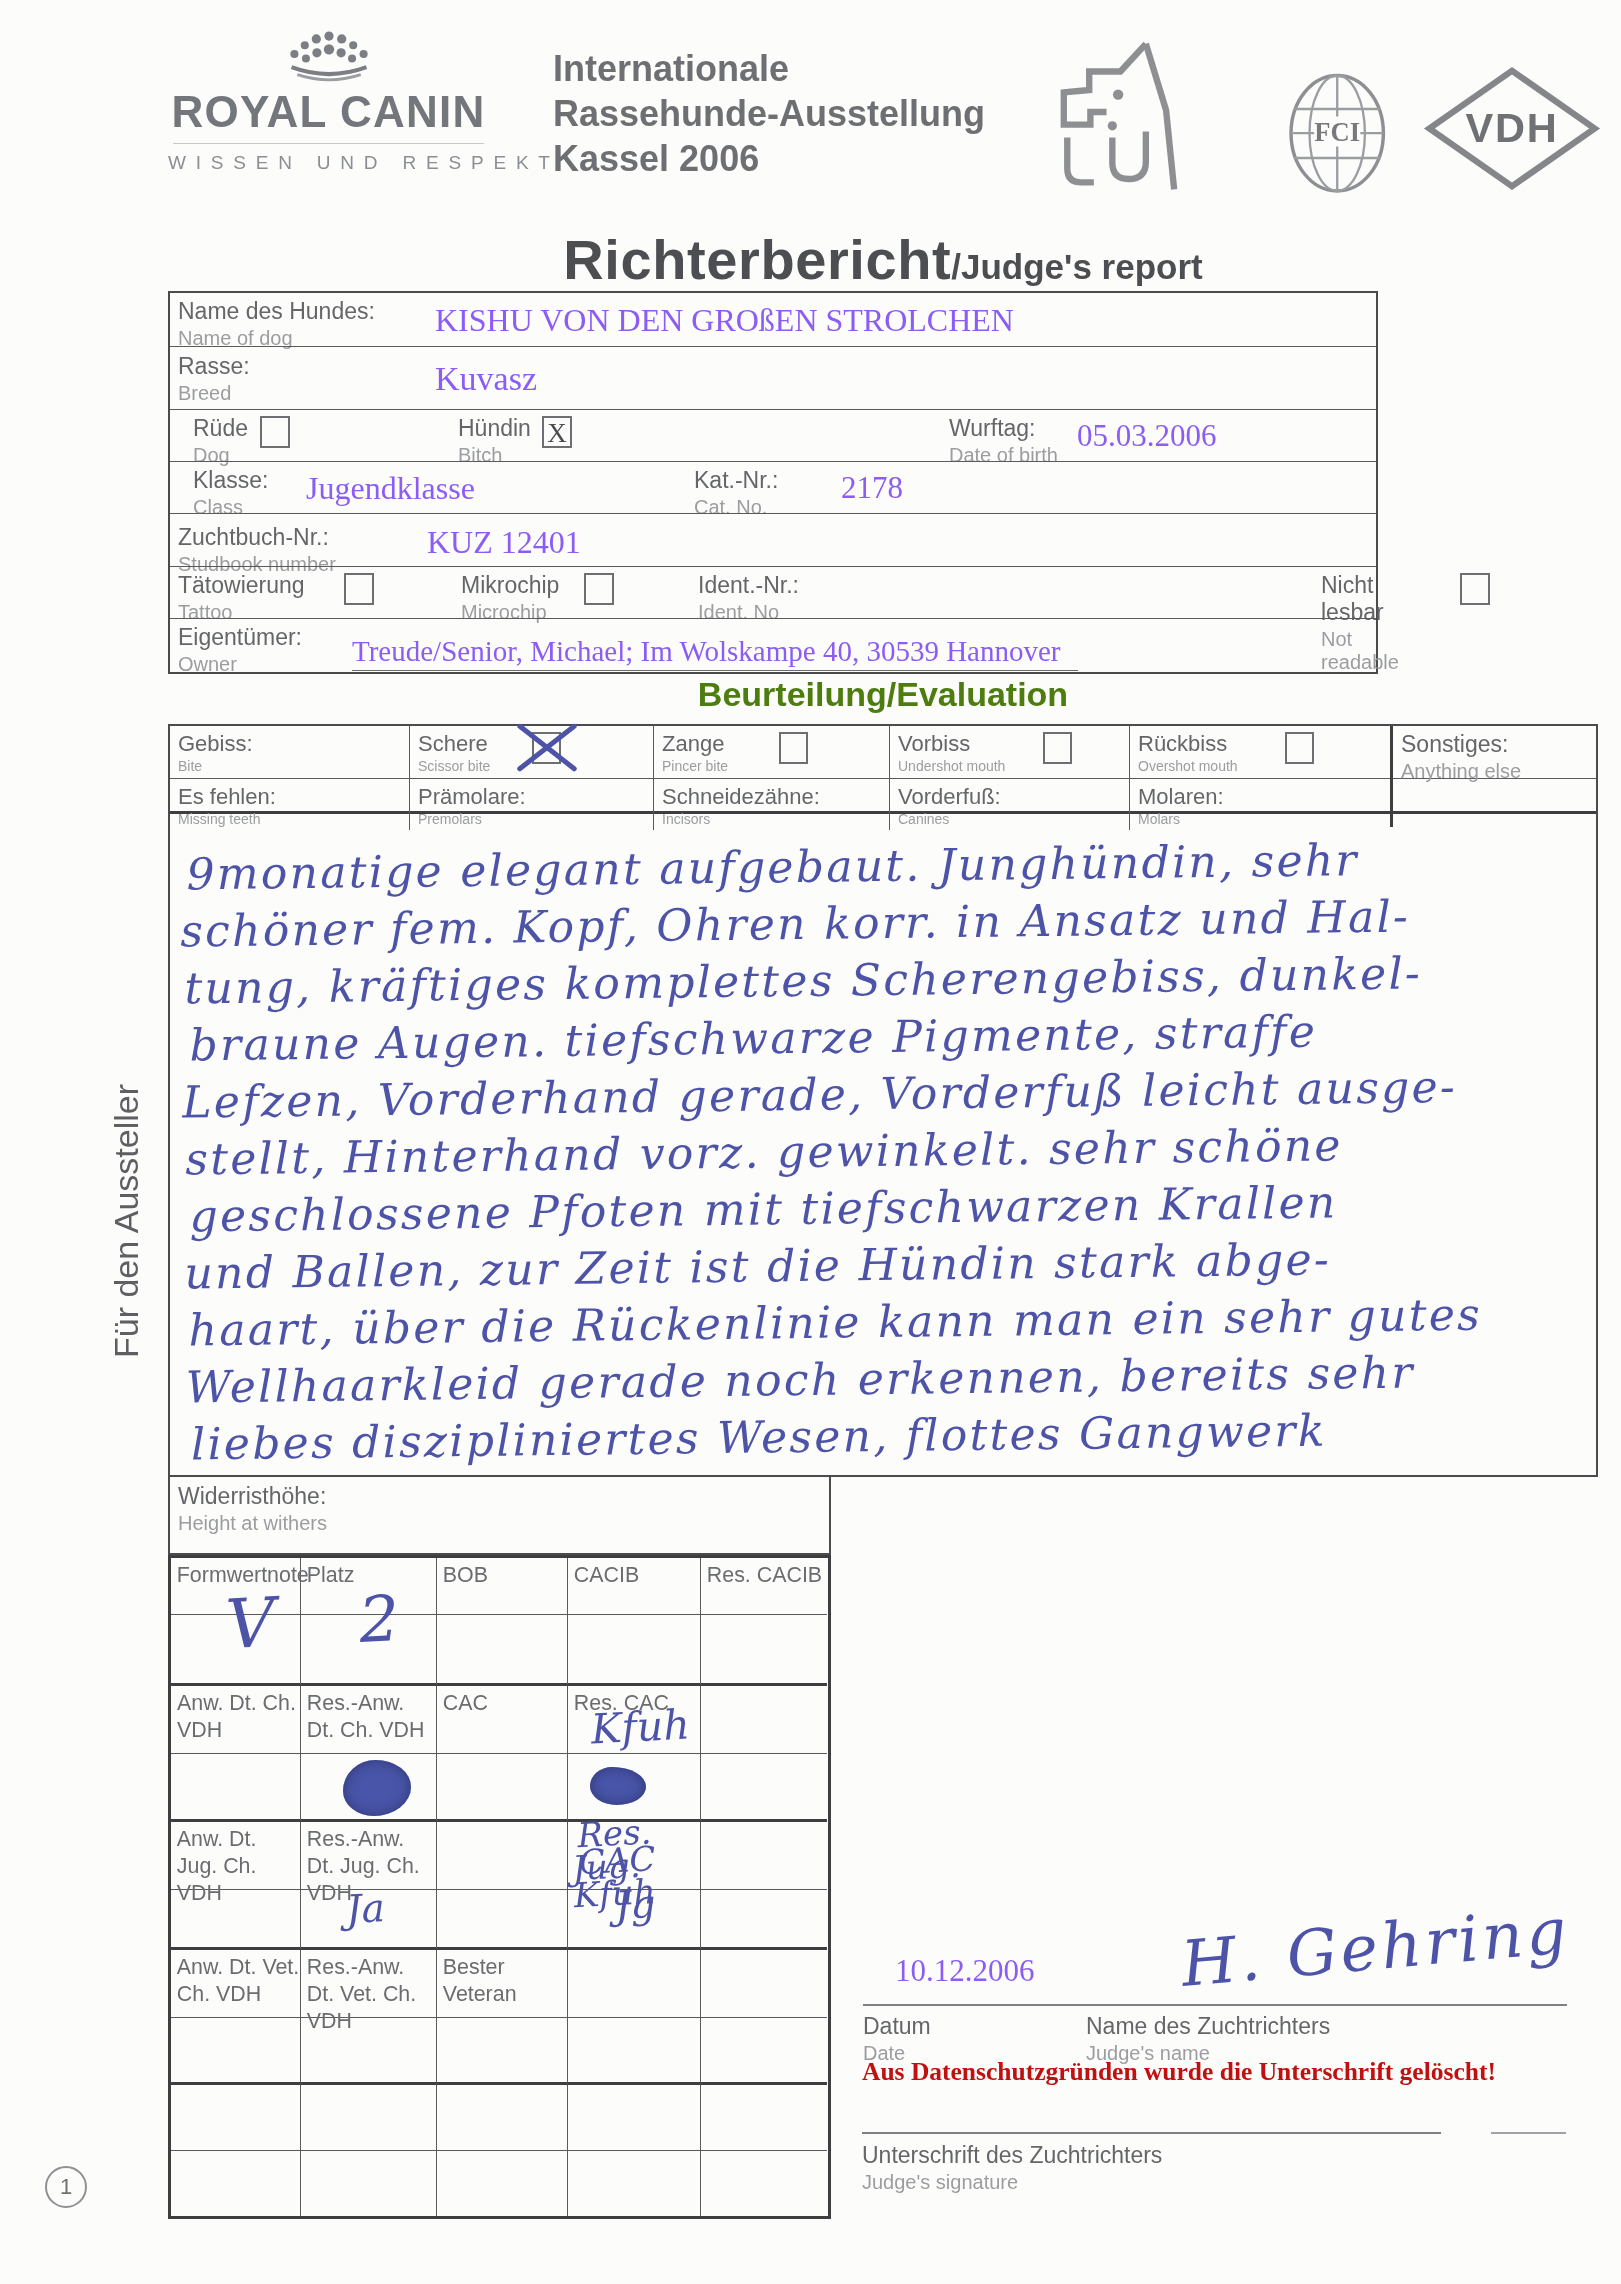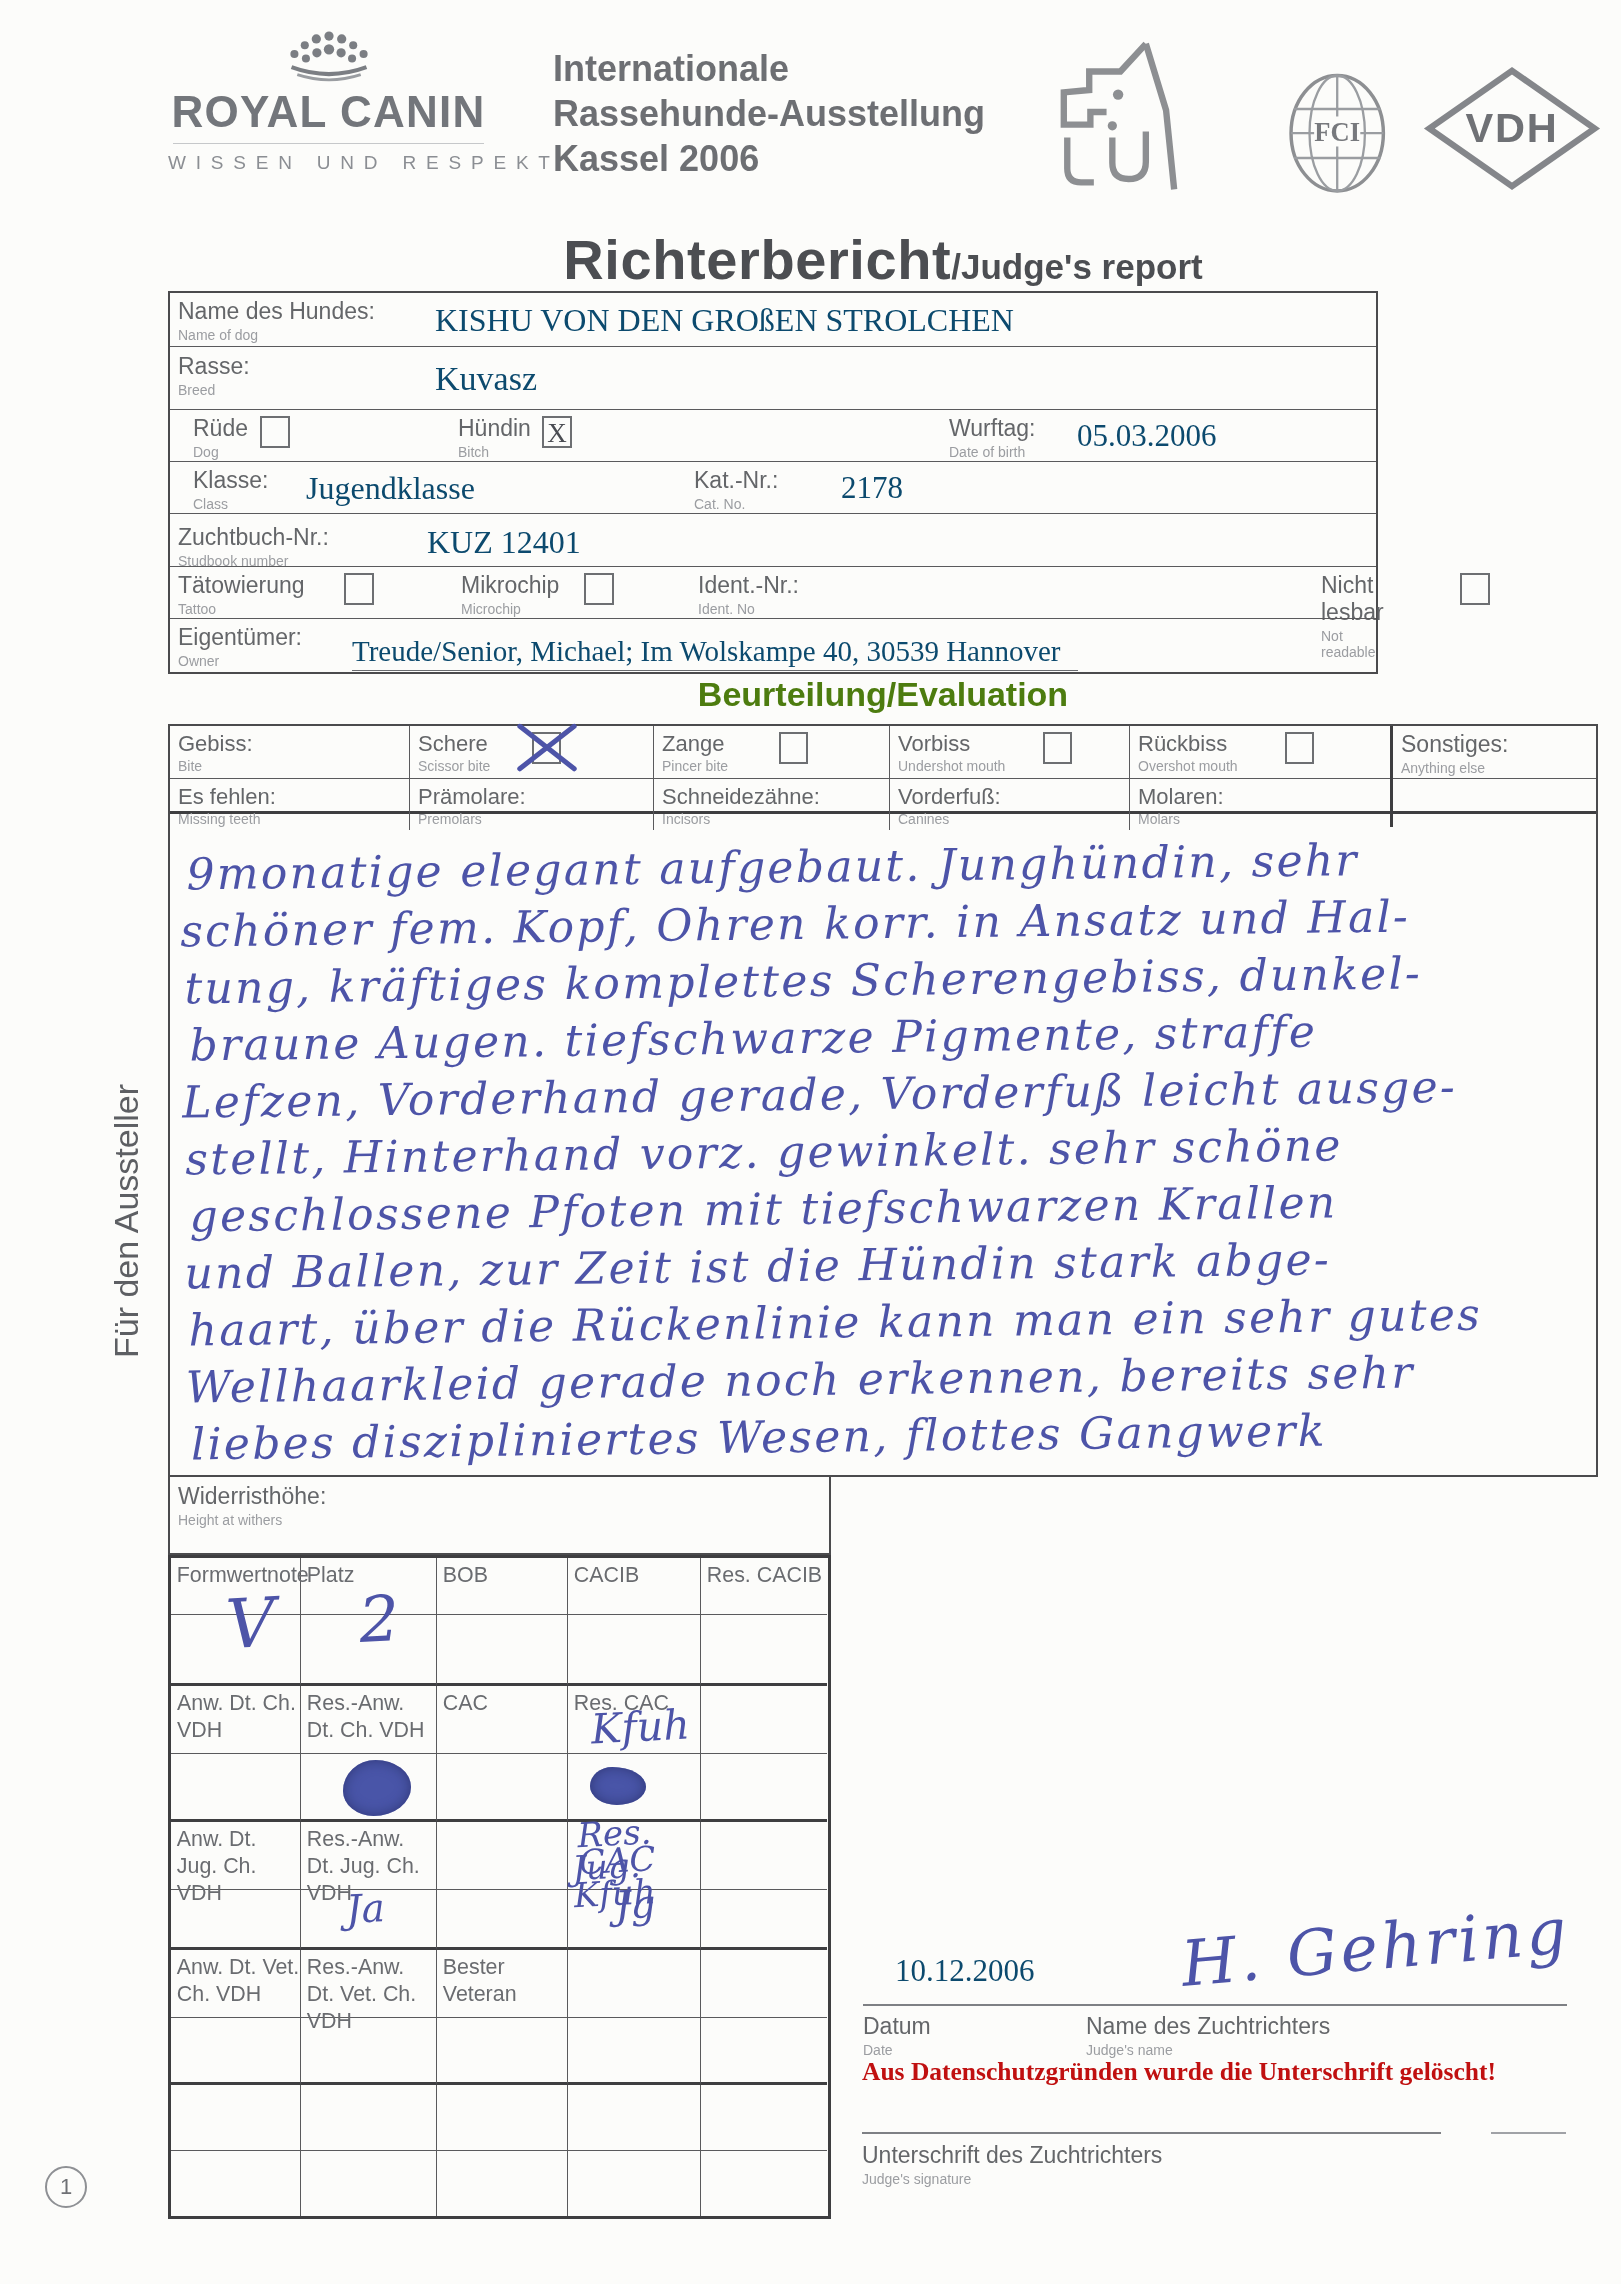--- a/index.html
+++ b/index.html
@@ -18,22 +18,22 @@
   
   .doc-title{left:168px;top:227px;width:1430px;text-align:center;white-space:nowrap;color:#4c4e52;}
   .doc-title .de{font-size:56px;font-weight:bold;letter-spacing:0.6px;}
   .doc-title .en{font-size:35px;font-weight:bold;}
 
   
   .form-box{left:168px;top:291px;width:1210px;border:2.3px solid #4b4b4d;box-sizing:border-box;}
   .frow{position:relative;box-sizing:border-box;border-top:1.7px solid #5a5a5c;}
   .frow:first-child{border-top:none;}
   .lde{font-size:23px;color:#646669;}
-  .len{font-size:14px;color:#9b9da1;margin-top:2.3px;}
-  .serifval{font-family:"Liberation Serif",serif;color:#0c4a6e;text-align:center;}
+  .len{font-size:20px;color:#9b9da1;margin-top:2.3px;}
+  .serifval{font-family:"Liberation Serif",serif;color:#8b5cf6;text-align:center;}
   .cb{display:inline-block;width:30px;height:32px;border:2.3px solid #6d6f72;box-sizing:border-box;
       text-align:center;font-family:"Liberation Serif",serif;font-size:27px;color:#4a4c52;line-height:30px;}
 
   
   .eval-title{left:168px;top:675px;width:1430px;text-align:center;font-size:34px;font-weight:bold;color:#4d7c0f;}
   .middle-box{left:168px;top:724px;width:1430px;height:753px;border:2.3px solid #4b4b4d;box-sizing:border-box;}
   .eval-grid{position:absolute;left:0;top:0;width:1426px;height:88px;border-bottom:3.5px solid #3e3e40;box-sizing:border-box;}
   .eval-row{display:flex;height:52px;box-sizing:border-box;}
   .eval-cell{position:relative;box-sizing:border-box;border-right:1.7px solid #5a5a5c;padding:4.6px 0 0 8px;}
   .eval-cell .lde{font-size:22px;}

